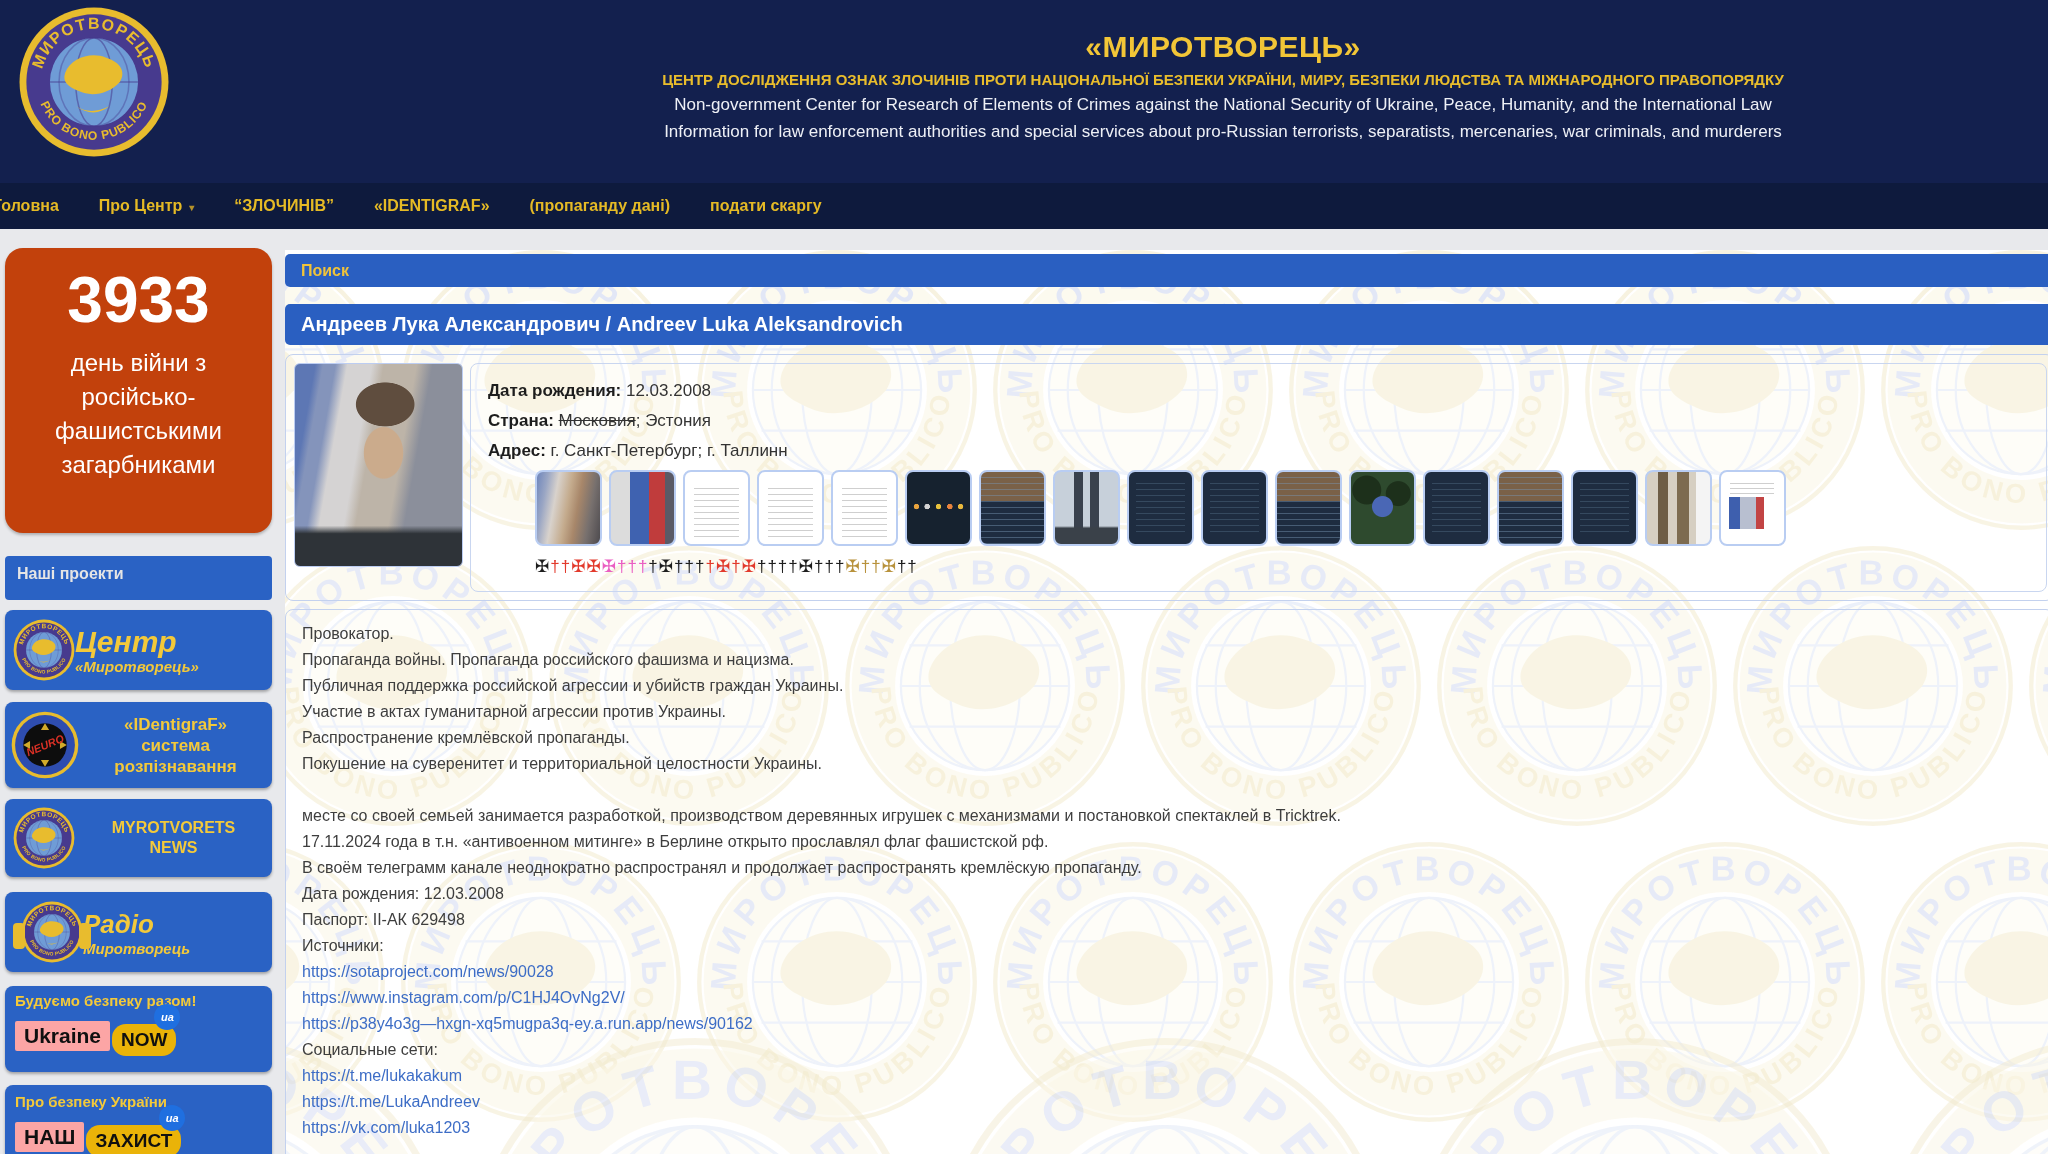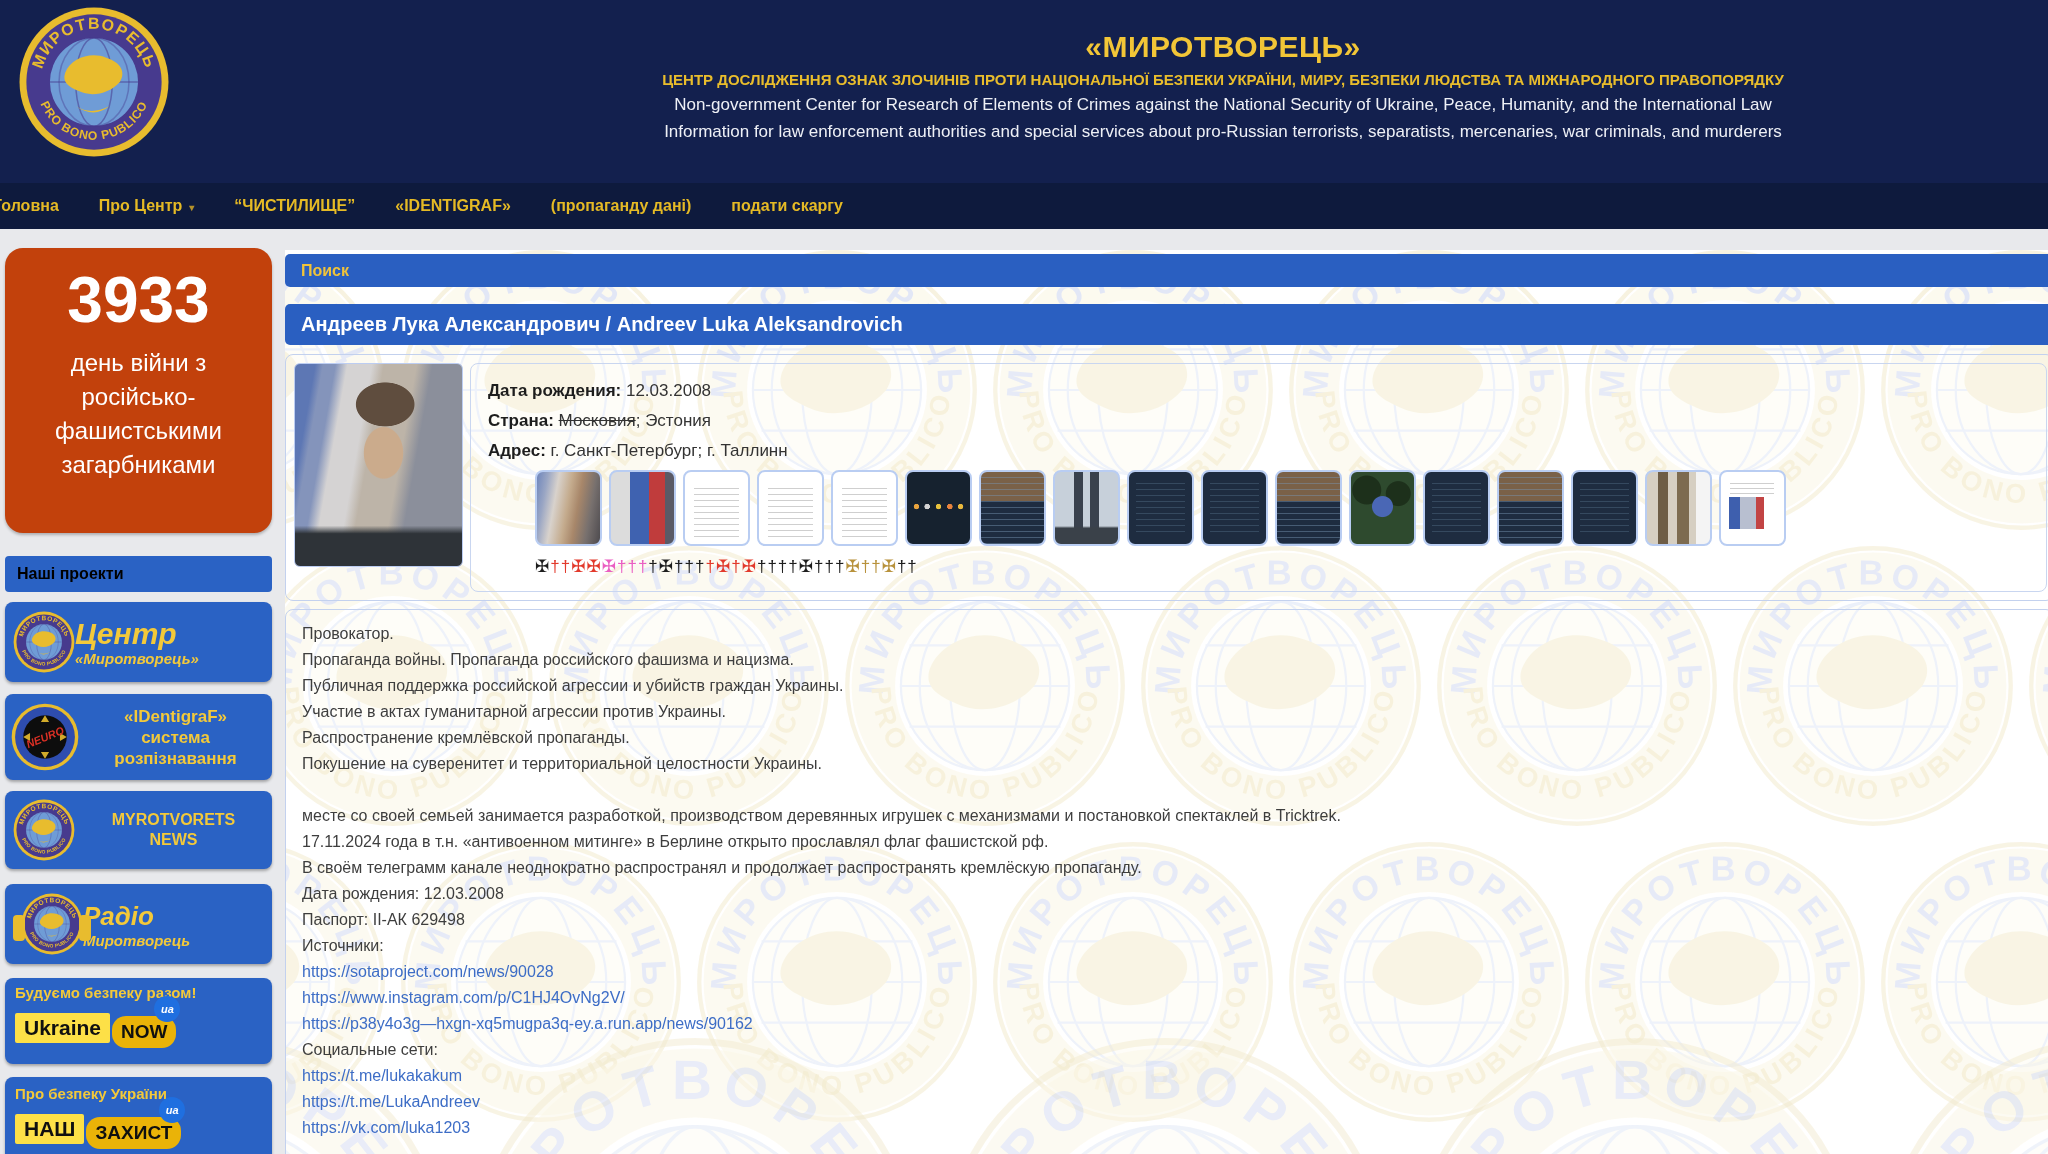--- a/index.html
+++ b/index.html
@@ -21,21 +21,21 @@
   .nav-item{font-size:16px;font-weight:bold;color:#e5ba25;cursor:pointer;white-space:nowrap;}
   .nav-item:first-child{margin-left:-7px;}
   .nav-item.has-dd::after{content:"▾";font-size:10px;margin-left:7px;color:#b5922a;}
 
   
   .sidebar{position:absolute;left:5px;top:248px;width:267px;}
   .war-box{height:285px;background:#c2410c;border-radius:18px;color:#fff;text-align:center;
            box-shadow:0 2px 3px rgba(0,0,0,.25);}
   .war-num{font-size:64px;font-weight:bold;padding-top:16px;line-height:72px;}
   .war-cap{font-size:24px;line-height:34px;padding:10px 12px 0 12px;}
-  .proj-hdr{margin-top:23px;height:36px;background:#2a62c4;border-radius:4px;color:#000000;
+  .proj-hdr{margin-top:23px;height:44px;background:#2a62c4;border-radius:4px;color:#e5e5e5;
             font-size:16px;font-weight:bold;line-height:36px;padding-left:12px;}
   .proj{display:flex;align-items:center;background:#2a62c4;border-radius:8px;cursor:pointer;
         box-shadow:0 2px 3px rgba(0,0,0,.3);position:relative;}
   .p-center{margin-top:10px;height:80px;padding-left:8px;}
   .p-ident {margin-top:12px;height:86px;padding-left:6px;}
   .p-news  {margin-top:11px;height:78px;padding-left:8px;}
   .p-radio {margin-top:15px;height:80px;padding-left:16px;}
   .p-unow  {margin-top:14px;height:80px;flex-direction:column;align-items:flex-start;
             justify-content:flex-start;padding:6px 10px 0 10px;}
   .p-zahyst{margin-top:13px;height:92px;flex-direction:column;align-items:flex-start;
@@ -48,21 +48,21 @@
   .pi-txt{flex:1;text-align:center;}
   .pi-txt span{display:block;font-size:17px;font-weight:bold;color:#f3c93a;line-height:21px;}
   .pn-txt{flex:1;text-align:center;}
   .pn-txt span{display:block;font-size:16px;font-weight:bold;color:#f3c93a;line-height:20px;}
   .radio-b{position:relative;display:inline-block;line-height:0;}
   .radio-b::before,.radio-b::after{content:"";position:absolute;top:22px;width:12px;height:26px;
       background:#e8bc2e;border-radius:4px;}
   .radio-b::before{left:-8px;} .radio-b::after{right:-8px;}
   .tagline{font-size:15px;font-weight:bold;color:#f3c93a;}
   .brand-row{display:flex;align-items:center;margin-top:7px;position:relative;}
-  .w-box{background:#fde047;color:#101010;font-weight:bold;font-size:21px;padding:3px 9px;border-radius:2px;}
+  .w-box{background:#fca5a5;color:#101010;font-weight:bold;font-size:21px;padding:3px 9px;border-radius:2px;}
   .y-box{background:#eab308;color:#101010;font-weight:bold;font-size:19px;padding:5px 9px;margin-left:2px;
          margin-top:8px;border-radius:14px;}
   .ua-dot{position:absolute;right:-4px;top:-12px;width:26px;height:26px;border-radius:50%;
           background:#1f6fe0;color:#fff;font-size:11px;font-weight:bold;font-style:italic;
           text-align:center;line-height:26px;padding:0;}
 
   
   .main{position:absolute;left:285px;top:250px;right:0;bottom:0;background:#fff;overflow:hidden;}
   .wm{position:absolute;inset:0;z-index:0;pointer-events:none;}
   .wm svg{position:absolute;}
@@ -153,21 +153,21 @@
       <div class="brand">«МИРОТВОРЕЦЬ»</div>
       <div class="sub-uk">ЦЕНТР ДОСЛІДЖЕННЯ ОЗНАК ЗЛОЧИНІВ ПРОТИ НАЦІОНАЛЬНОЇ БЕЗПЕКИ УКРАЇНИ, МИРУ, БЕЗПЕКИ ЛЮДСТВА ТА МІЖНАРОДНОГО ПРАВОПОРЯДКУ</div>
       <div class="sub-en">Non-government Center for Research of Elements of Crimes against the National Security of Ukraine, Peace, Humanity, and the International Law</div>
       <div class="sub-en">Information for law enforcement authorities and special services about pro-Russian terrorists, separatists, mercenaries, war criminals, and murderers</div>
     </div>
   </header>
 
   <nav class="nav">
     <a class="nav-item">Головна</a>
     <a class="nav-item has-dd">Про Центр</a>
-    <a class="nav-item">“ЧИСТИЛИЩЕ”</a>
+    <a class="nav-item">“ЗЛОЧИНІВ”</a>
     <a class="nav-item">«IDENTIGRAF»</a>
     <a class="nav-item">(пропаганду дані)</a>
     <a class="nav-item">подати скаргу</a>
   </nav>
 
   <aside class="sidebar">
     <div class="war-box">
       <div class="war-num">3933</div>
       <div class="war-cap">день війни з російсько-фашистськими загарбниками</div>
     </div>

